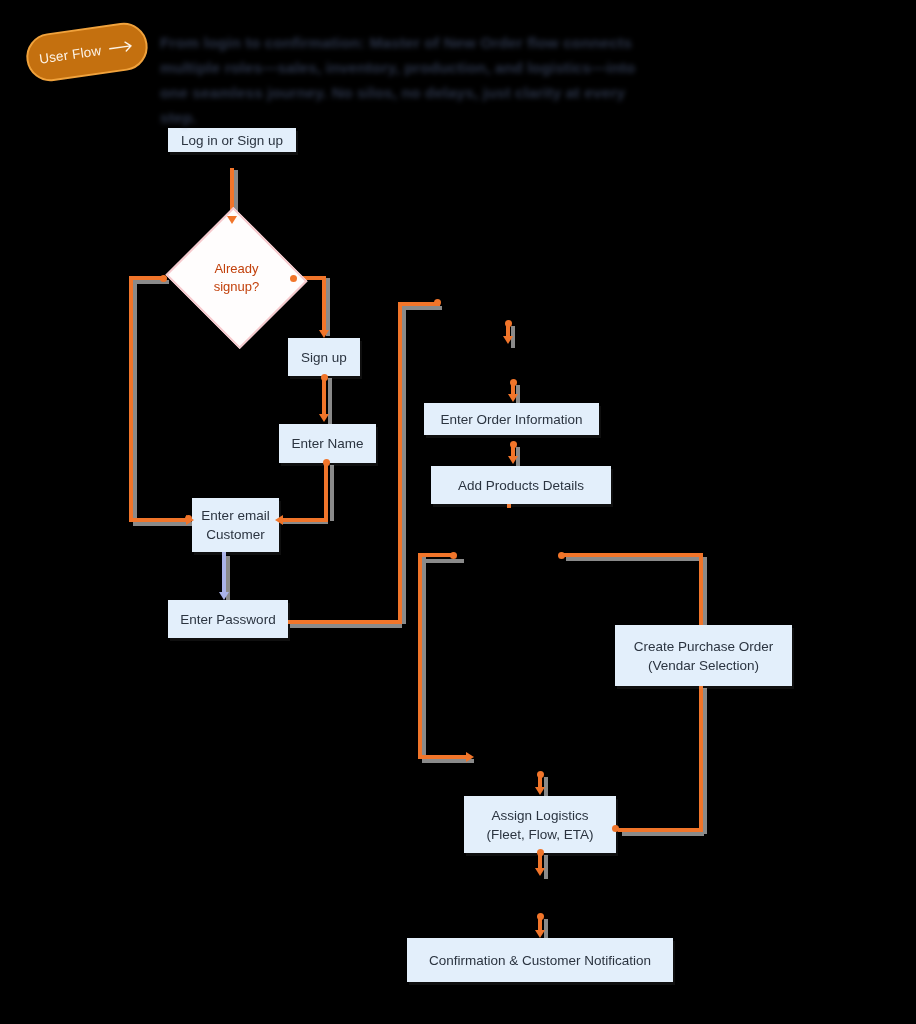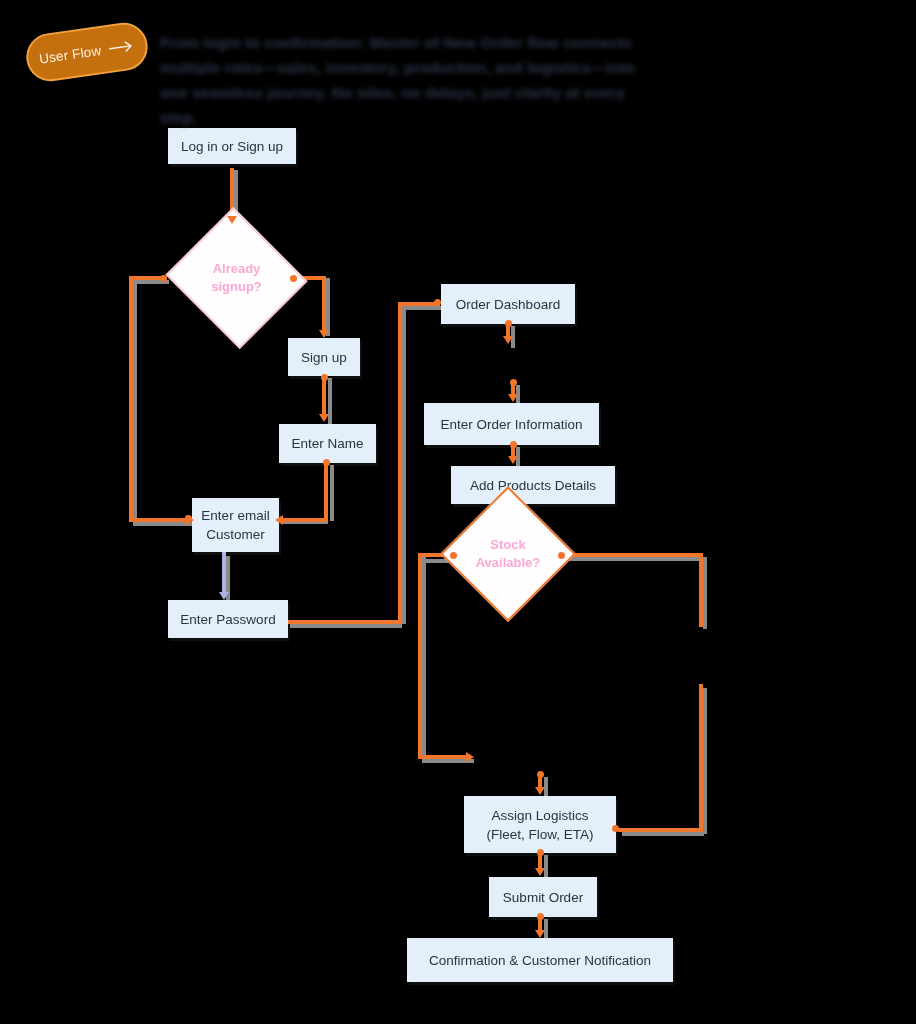--- a/index.html
+++ b/index.html
@@ -62,21 +62,21 @@
   .diamond .dshape{
     position:absolute;inset:0;
     background:#fffdfd;
     transform:rotate(45deg);
     box-sizing:border-box;
   }
   .diamond.pink .dshape{border:2px solid #f6c9cd;}
   .diamond.orange .dshape{border:2.5px solid #f1752a;}
   .diamond .dlabel{
     position:relative;z-index:2;text-align:center;
-    font-size:13px;line-height:18px;color:#f9a8d4;white-space:pre-line;font-weight:bold;
+    font-size:13px;line-height:18px;color:#c2410c;white-space:pre-line;
   }
 
   
   .seg{position:absolute;z-index:3;}
   .seg.h{height:4px;background:#f1752a;}
   .seg.v{width:4px;background:#f1752a;}
   .seg.v.purple{background:#aab3e8;}
   .shadow{position:absolute;z-index:2;background:#8a8a8a;}
   .arrow{position:absolute;z-index:5;width:0;height:0;}
   .arrow.down{border-left:5.5px solid transparent;border-right:5.5px solid transparent;border-top:8px solid #f1752a;}
@@ -194,21 +194,21 @@
     <div class="seg v" style="left:538px;top:852px;height:18px;"></div>
     <div class="arrow down" style="left:534.5px;top:868px;"></div>
 
     <div class="shadow" style="left:544px;top:919px;width:4px;height:22px;"></div>
     <div class="dot" style="left:536.5px;top:913px;"></div>
     <div class="seg v" style="left:538px;top:916px;height:16px;"></div>
     <div class="arrow down" style="left:534.5px;top:930px;"></div>
 
   </div>
 
-  <div class="node" style="left:168px;top:128px;width:128px;height:36px;">
+  <div class="node" style="left:168px;top:128px;width:128px;height:24px;">
     <span class="lbl">Log in or Sign up</span>
   </div>
 
   <div class="diamond pink" style="left:184px;top:230px;width:105px;height:96px;">
     <span class="dshape"></span>
     <span class="dlabel">Already
 signup?</span>
   </div>
 
   <div class="node" style="left:288px;top:338px;width:72px;height:38px;">
@@ -221,47 +221,40 @@
 
   <div class="node" style="left:192px;top:498px;width:87px;height:54px;">
     <span class="lbl">Enter email
 Customer</span>
   </div>
 
   <div class="node" style="left:168px;top:600px;width:120px;height:38px;">
     <span class="lbl">Enter Password</span>
   </div>
 
-  <div class="node" style="left:441px;top:284px;width:134px;height:40px;">
-    <span class="lbl">Order Dashboard</span>
-  </div>
-
-
-  <div class="node" style="left:424px;top:403px;width:175px;height:42px;">
+
+
+  <div class="node" style="left:424px;top:403px;width:175px;height:32px;">
     <span class="lbl">Enter Order Information</span>
   </div>
 
-  <div class="node" style="left:431px;top:466px;width:164px;height:38px;margin-left:20px;">
+  <div class="node" style="left:431px;top:466px;width:180px;height:38px;">
     <span class="lbl">Add Products Details</span>
   </div>
 
-  <div class="diamond orange" style="left:460px;top:506px;width:96px;height:96px;">
-    <span class="dshape"></span>
-    <span class="dlabel">Stock
-Available?</span>
-  </div>
-
+
+  <div class="node" style="left:615px;top:625px;width:177px;height:61px;">
+    <span class="lbl">Create Purchase Order
+(Vendar Selection)</span>
+  </div>
 
 
   <div class="node" style="left:464px;top:796px;width:152px;height:57px;">
     <span class="lbl">Assign Logistics
 (Fleet, Flow, ETA)</span>
   </div>
 
-  <div class="node" style="left:489px;top:877px;width:108px;height:40px;">
-    <span class="lbl">Submit Order</span>
-  </div>
 
   <div class="node" style="left:407px;top:938px;width:266px;height:44px;">
     <span class="lbl">Confirmation  &amp; Customer Notification</span>
   </div>
 
 </div>
 
 </body></html>

